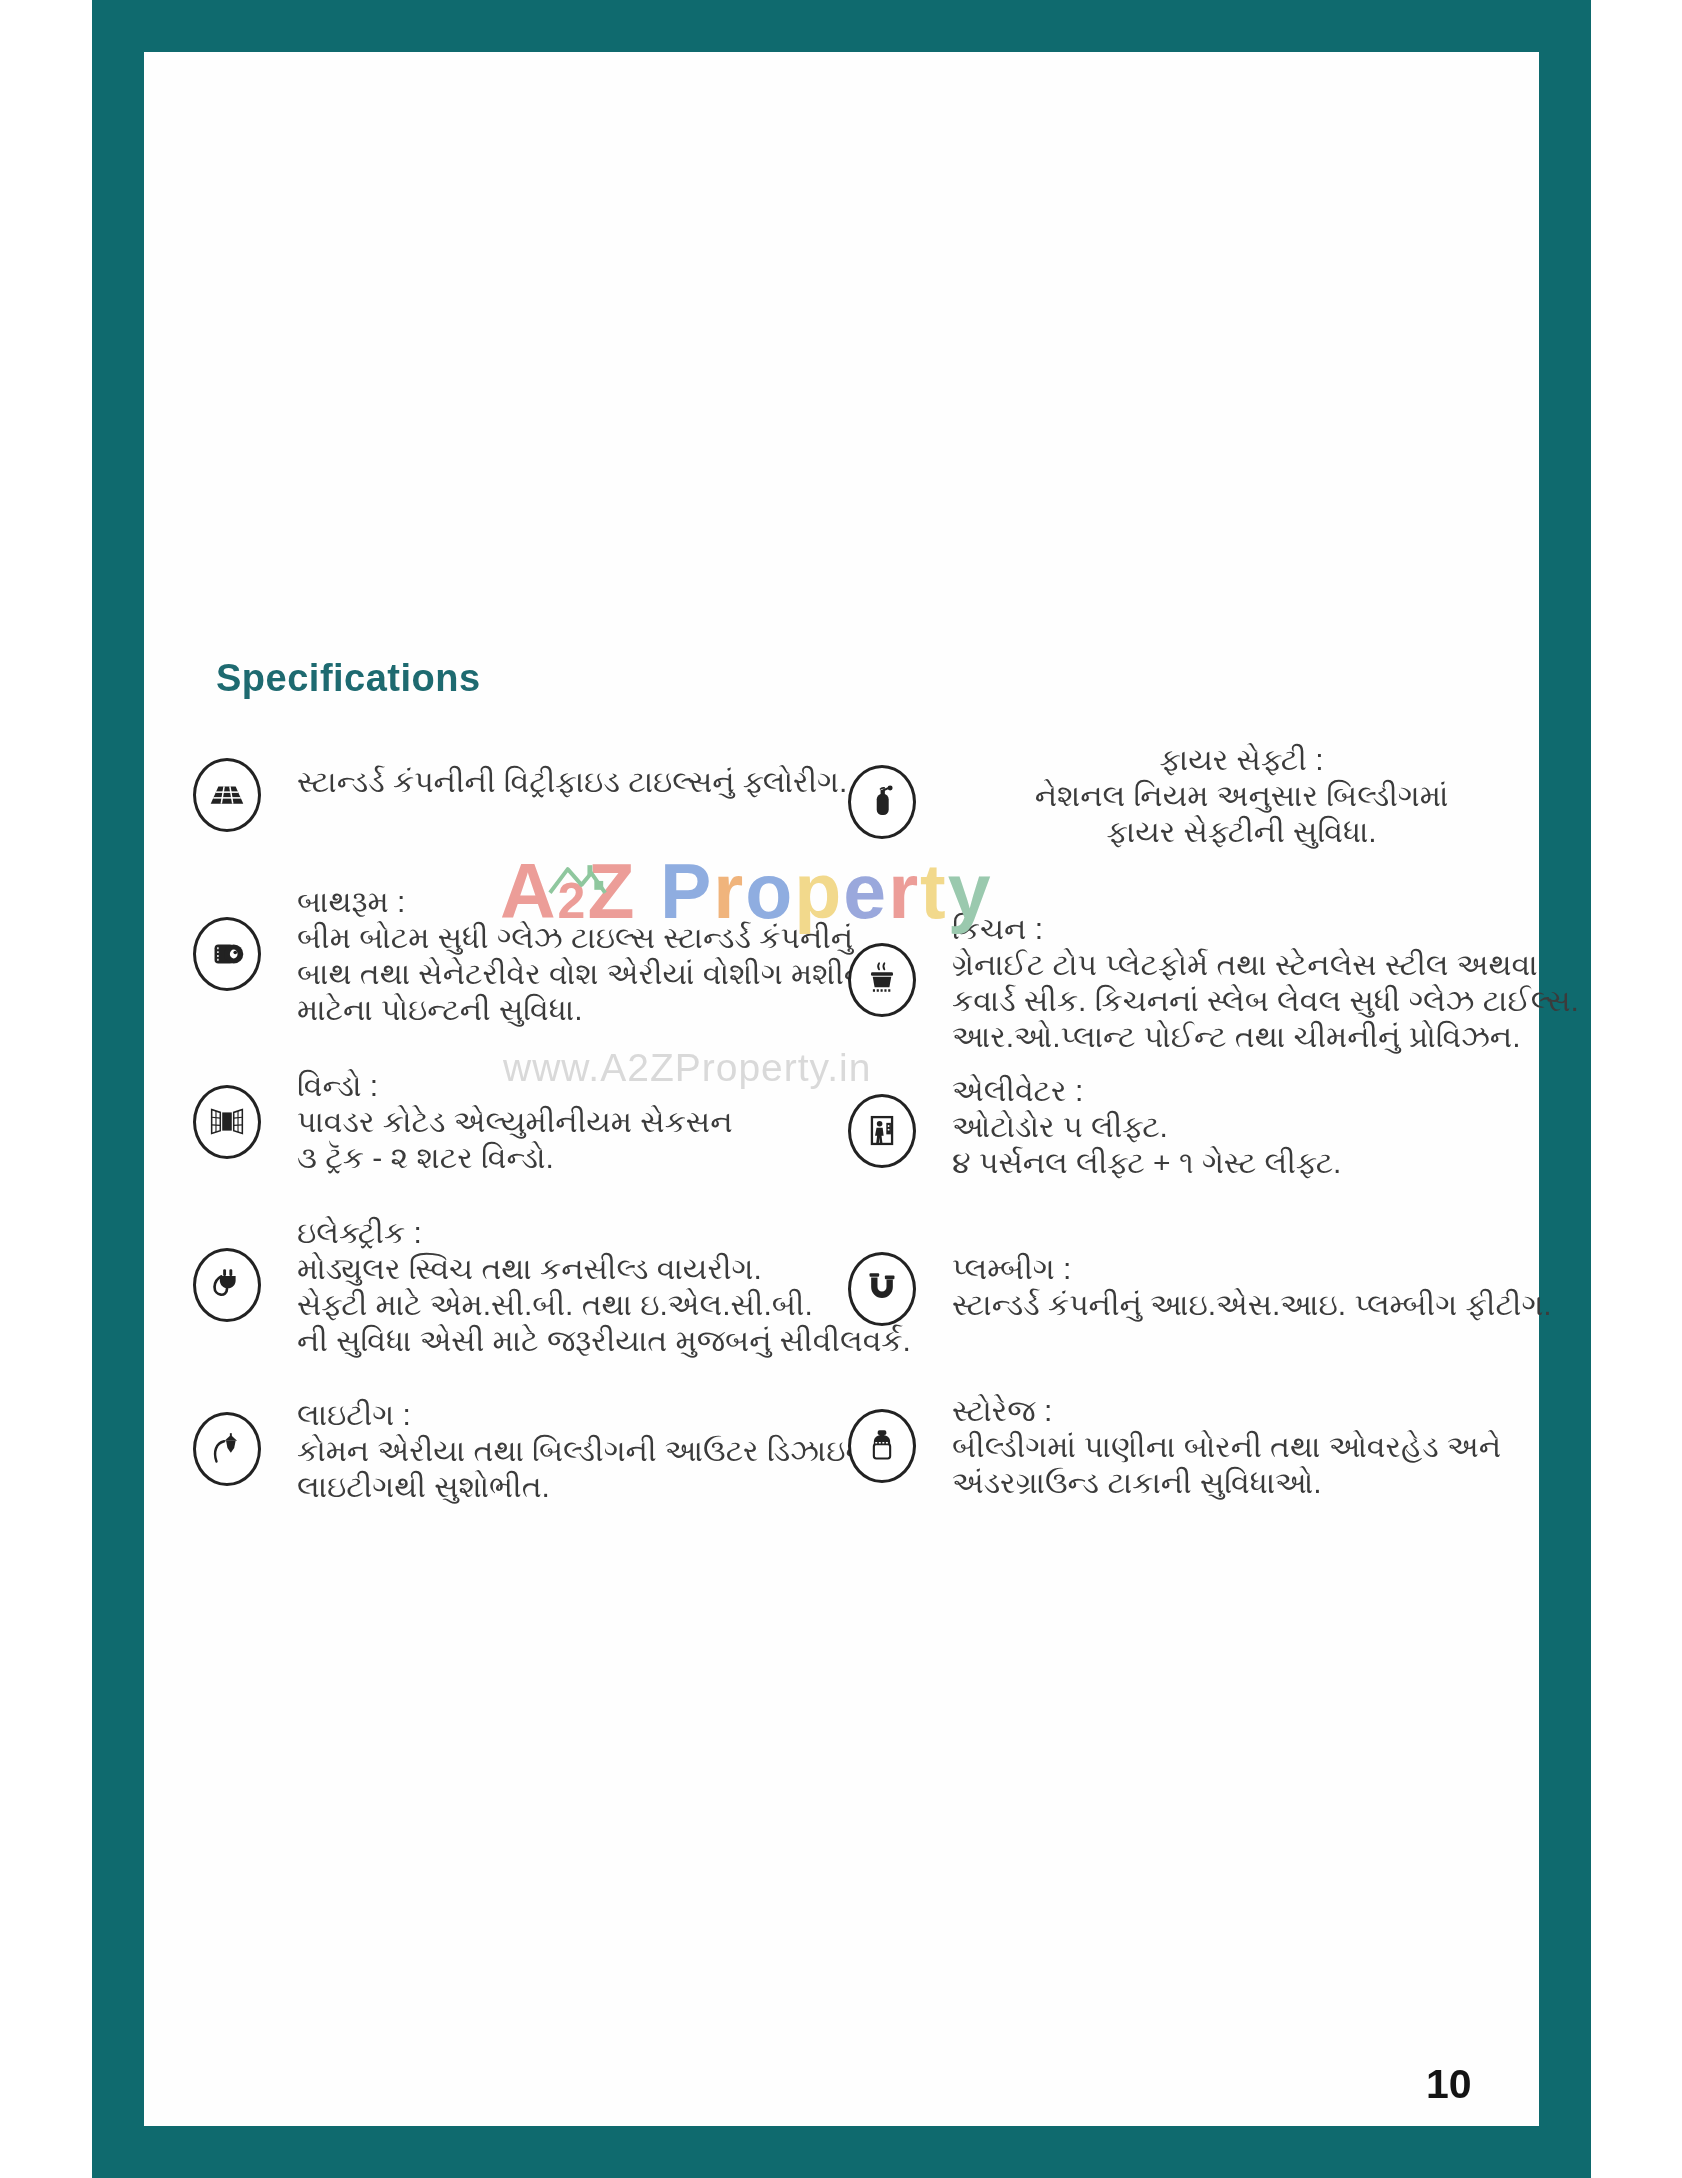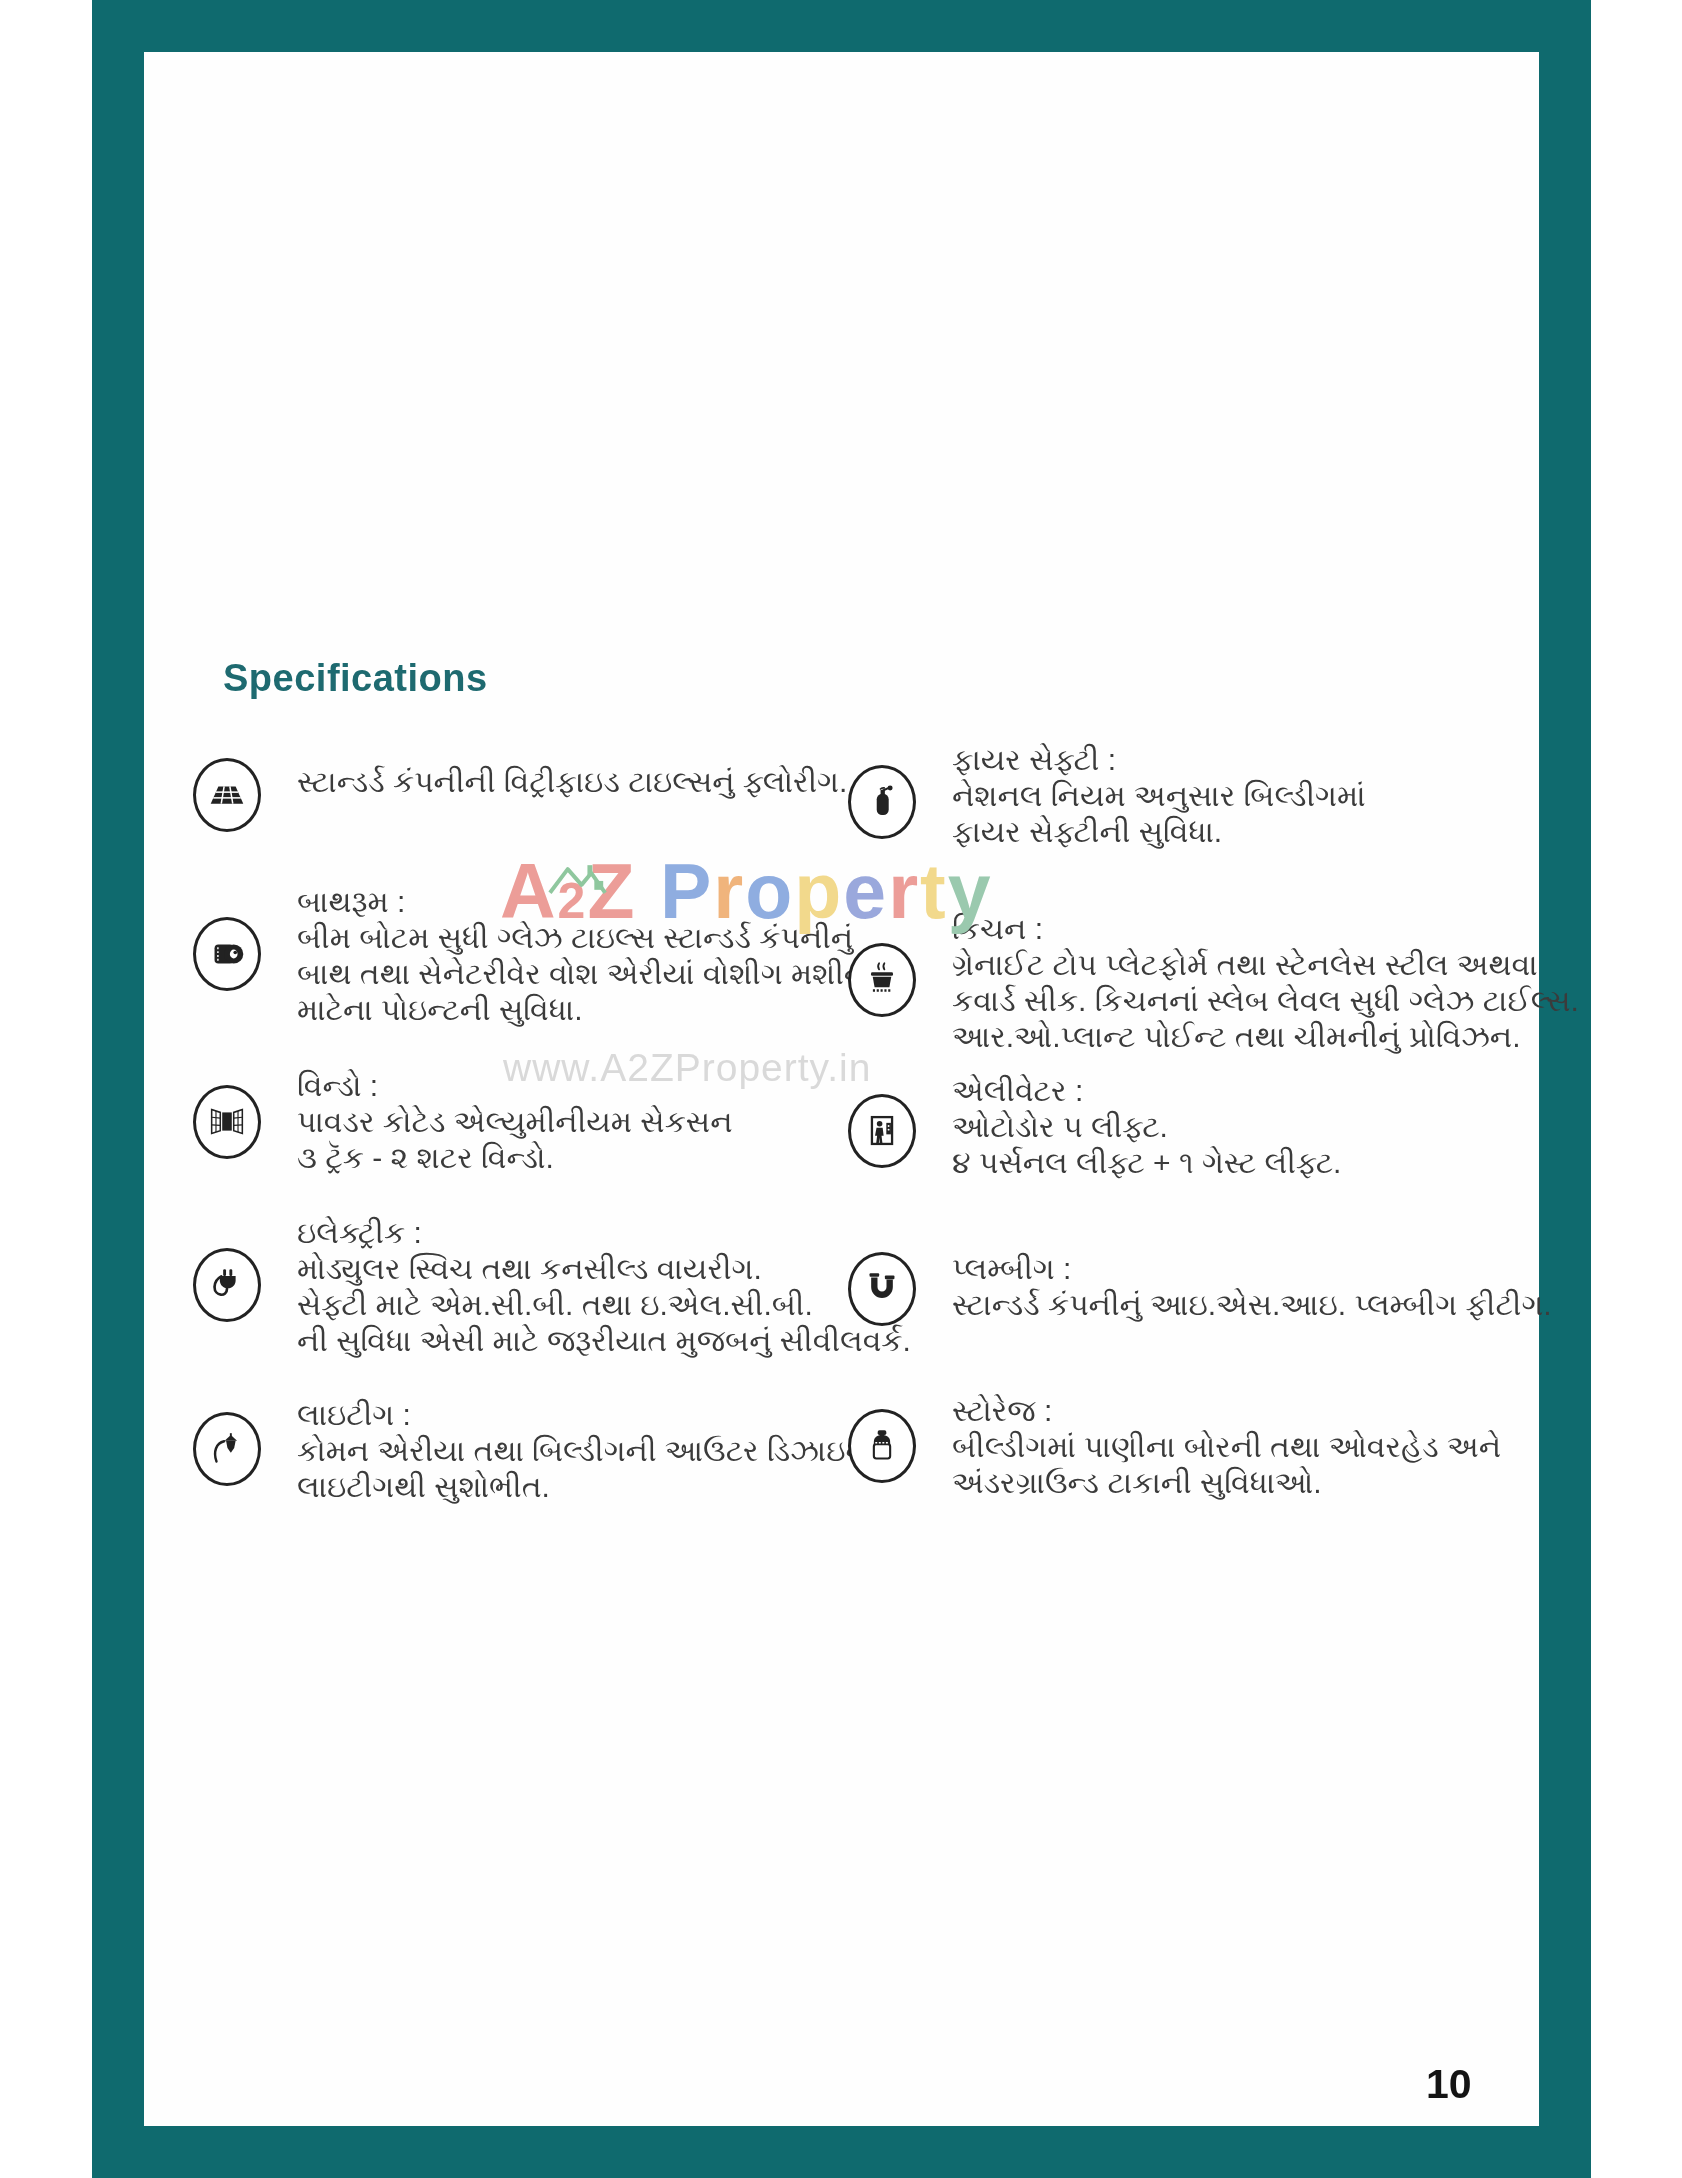--- a/index.html
+++ b/index.html
@@ -8,21 +8,21 @@
     font-family:"Liberation Sans", sans-serif;overflow:hidden;
   }
   
   .frame{
     position:absolute;left:92px;top:0;width:1499px;height:2178px;
     box-sizing:border-box;border:52px solid #0F6A6E;background:#fefefe;
   }
   
   .page-title{
     position:absolute;left:216px;top:657px;
-    font-size:38px;font-weight:700;color:#1E6A70;letter-spacing:0.5px;margin-left:7px;
+    font-size:38px;font-weight:700;color:#1E6A70;letter-spacing:0.5px;
   }
   
   .spec-item{position:absolute;}
   .spec-item.colL{left:193px;width:604px;}
   .spec-item.colR{left:848px;width:683px;}
   .spec-icon{
     position:absolute;left:0;top:var(--ioff,0px);
     width:62px;height:68px;border:3.5px solid #222;border-radius:50%;
     background:#fff;display:flex;align-items:center;justify-content:center;
   }
@@ -32,21 +32,21 @@
     font-size:30px;line-height:37px;color:#3b3b3b;font-weight:400;white-space:nowrap;
   }
   .spec-line{
     font-size:30px;line-height:36px;color:#3b3b3b;white-space:nowrap;
   }
   #l0{top:764px;--ioff:-6px;}
   #l1{top:883px;--ioff:34px;}
   #l2{top:1067px;--ioff:18px;}
   #l3{top:1214px;--ioff:34px;}
   #l4{top:1396px;--ioff:16px;}
-  #r0{top:741px;--ioff:24px;}
+  #r0{top:741px;text-align:center;--ioff:24px;}
   #r1{top:910px;--ioff:33px;}
   #r2{top:1072px;--ioff:22px;}
   #r3{top:1250px;--ioff:2px;}
   #r4{top:1392px;--ioff:17px;}
   
   .watermark{position:absolute;left:500px;top:853px;width:554px;pointer-events:none;}
   .wm-text{font-size:77px;font-weight:700;line-height:77px;letter-spacing:2px;white-space:nowrap;}
   .wm-text .wm-small{font-size:50px;}
   .wm-house{position:absolute;left:48px;top:6px;}
   .wm-url{

